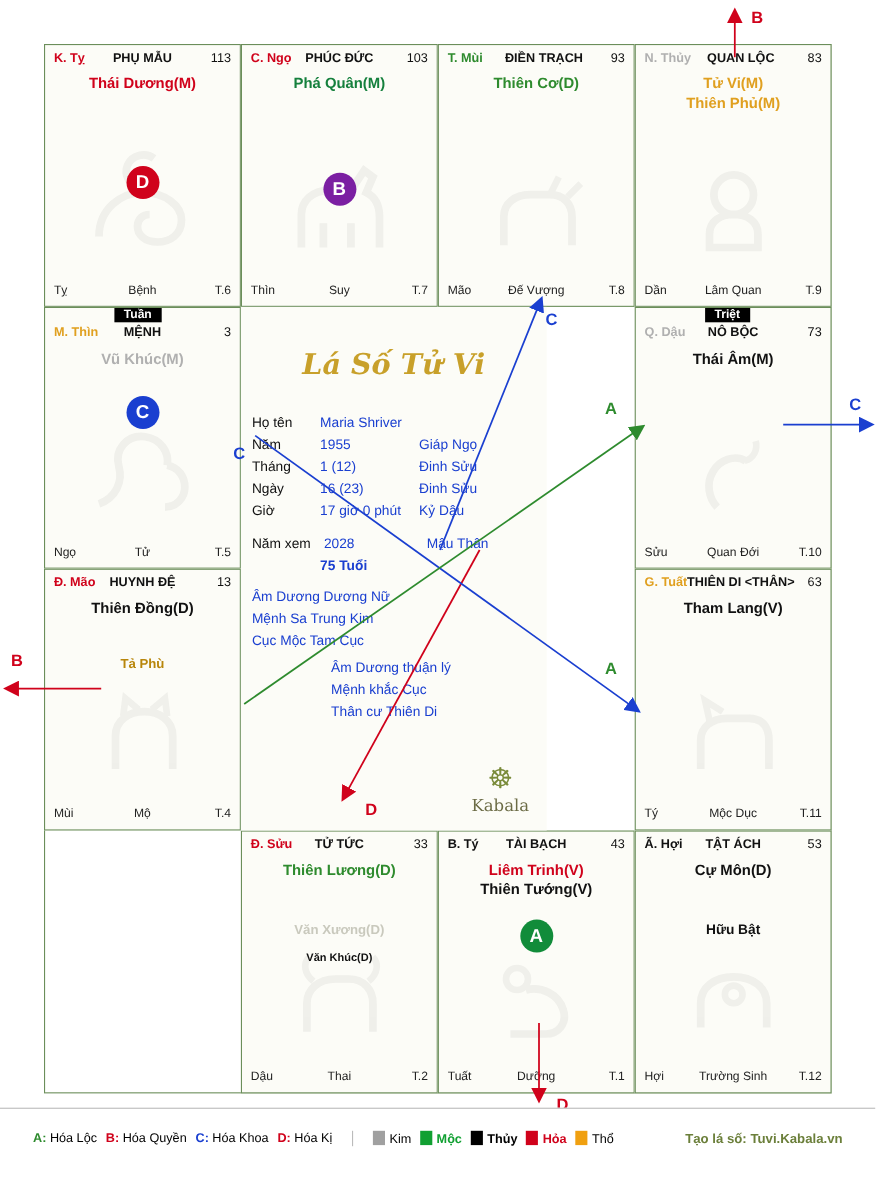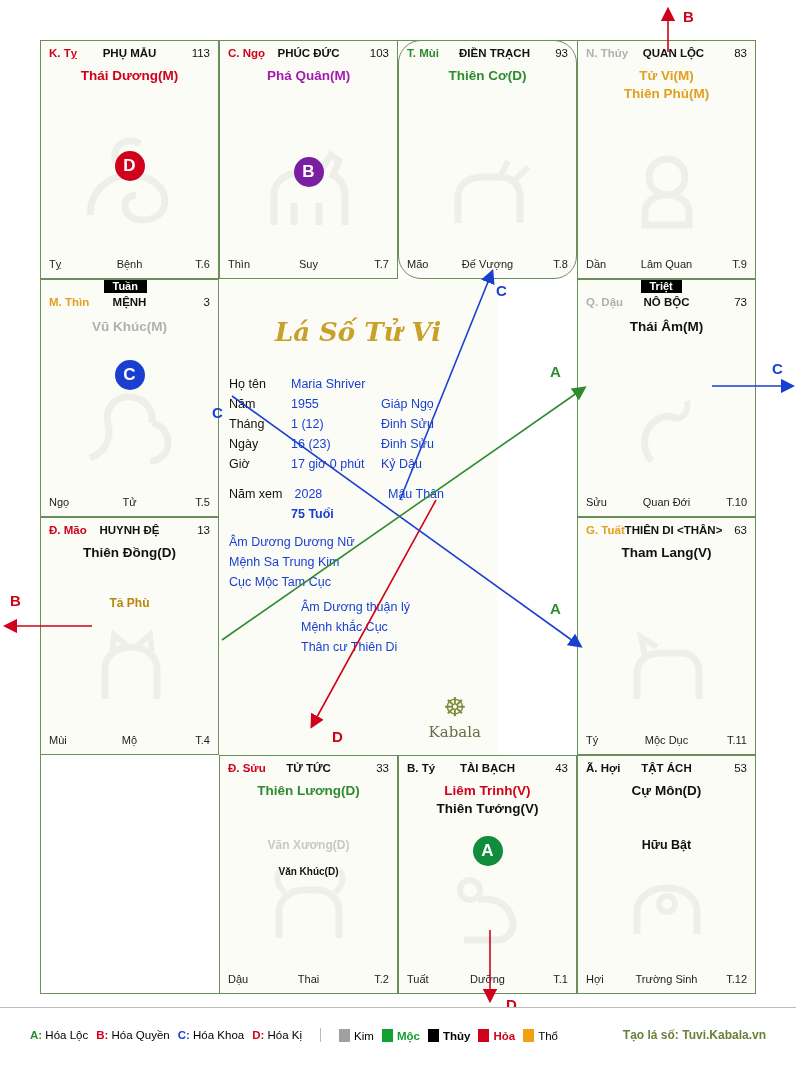--- a/index.html
+++ b/index.html
@@ -101,31 +101,31 @@
           <path d="M25 90V60c0-12 10-22 25-22h20l12-18 8 6-6 14c8 4 12 12 12 22v28" fill="none" stroke="#555" stroke-width="7"></path>
           <path d="M45 90V68M70 90V68" stroke="#555" stroke-width="7" fill="none"></path>
         </svg>
     </div>
     <div class="topline">
       <span class="t-left" style="color:#d0021b">C. Ngọ</span>
       <span class="t-mid">PHÚC ĐỨC</span>
       <span class="t-right">103</span>
     </div>
     <div class="stars">
-      <div class="star" style="color:#a21caf">Phá Quân(M)</div>
+      <div class="star" style="color:#15803d">Phá Quân(M)</div>
     </div>
     <div class="badge purple" style="top:116px">B</div>
     <div class="botline">
       <span class="b-left">Thìn</span>
       <span class="b-mid">Suy</span>
       <span class="b-right">T.7</span>
     </div>
   </div>
 
-  <div class="cell" style="left:398px;top:40px;width:179px;height:239px;border-radius:23px;">
+  <div class="cell" style="left:398px;top:40px;width:179px;height:239px;">
     <div class="animal">
       <svg viewBox="0 0 120 110">
           <path d="M30 88V62c0-12 10-20 24-20h18c12 0 20 8 20 20v26" fill="none" stroke="#555" stroke-width="7"></path>
           <path d="M72 42l8-16M88 44l12-12" stroke="#555" stroke-width="6" fill="none"></path>
         </svg>
     </div>
     <div class="topline">
       <span class="t-left" style="color:#2e8b2e">T. Mùi</span>
       <span class="t-mid shift">ĐIỀN TRẠCH</span>
       <span class="t-right">93</span>

